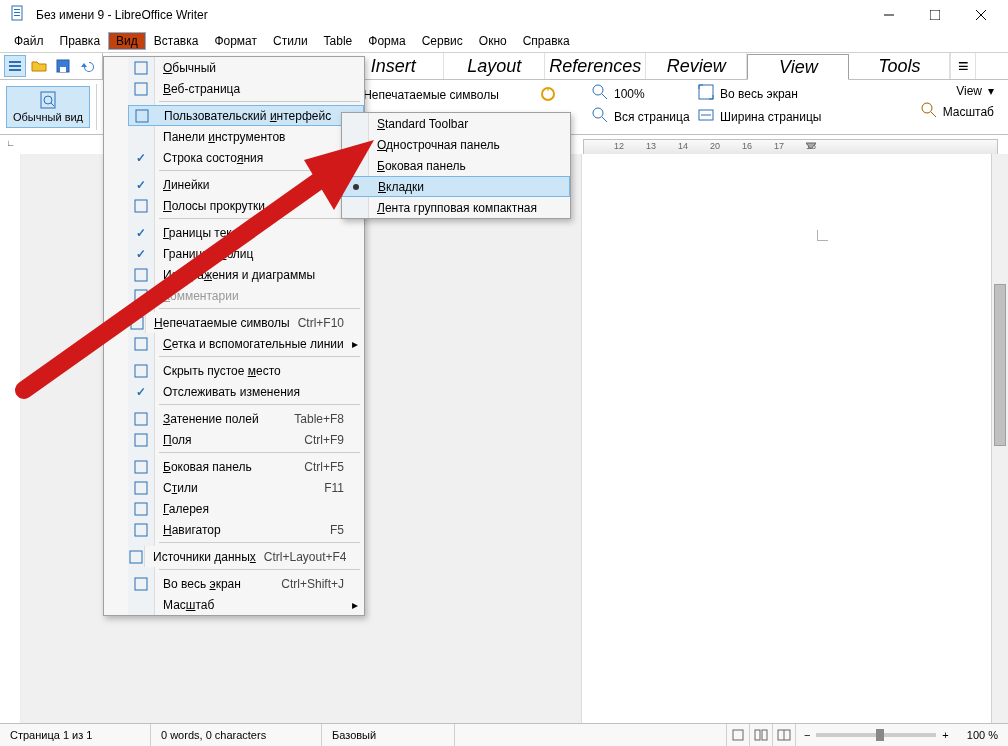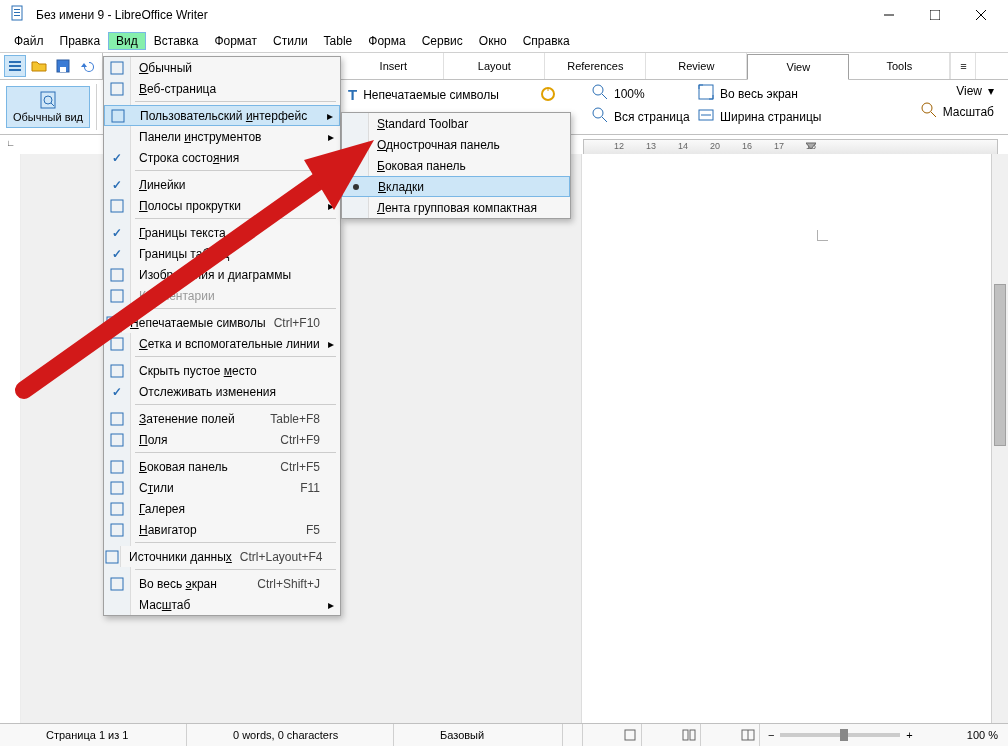--- a/index.html
+++ b/index.html
@@ -3,49 +3,49 @@
 <meta charset="utf-8">
 <style>
   html, body { margin: 0; padding: 0; font-family: "Segoe UI", Tahoma, sans-serif; font-size: 12px; color: #000; background: #fff; width: 1008px; height: 746px; overflow: hidden; }
   .titlebar { height: 30px; display: flex; align-items: center; padding: 0 4px; }
   .titlebar .icon { width: 20px; height: 20px; margin: 0 6px; }
   .title-text { flex: 1; }
   .window-btns { display: flex; }
   .window-btn { width: 46px; height: 30px; display:flex; align-items:center; justify-content:center; }
   .menubar { height: 22px; display: flex; align-items: center; padding: 0 6px; border-bottom: 1px solid #d0d0d0;}
   .menubar .menu { padding: 2px 8px; }
-  .menubar .menu.active { background: #86efac; border: 1px solid #7ab7e5; padding: 1px 7px;}
+  .menubar .menu.active { background: #c2410c; border: 1px solid #7ab7e5; padding: 1px 7px;}
   .tabbar { height: 26px; display:flex; align-items:stretch; background:#fff; border-bottom: 1px solid #c0c0c0;}
   .tabbar .qat { display:flex; align-items:center; padding: 0 4px; gap:2px; border-right:1px solid #c0c0c0;}
   .tabbar .qat .q { width:20px; height:20px; display:flex; align-items:center; justify-content:center; border:1px solid transparent;}
   .tabbar .qat .q.active { background:#d0e7f8; border:1px solid #7ab7e5;}
   .tabbar .tabs { display:flex; align-items:stretch; margin-left:220px;}
-  .tab { width:100px; display:flex; align-items:center; justify-content:center; border-right:1px solid #e0e0e0; font-size:11px;}
+  .tab { width:100px; display:flex; align-items:center; justify-content:center; border-right:1px solid #e0e0e0; font-size:18px;font-style:italic;}
   .tab.active { border:1px solid #a0a0a0; border-bottom:1px solid #fff; position:relative; top:1px; background:#fff;}
   .tab.end { flex:0 0 24px; width:24px; border-left:1px solid #e0e0e0;}
   .ribbon { height: 54px; border-bottom:1px solid #c0c0c0; display:flex; align-items:center; position:relative; background:#fff;}
   .ribbon .left-btn { margin:2px 6px; padding:4px 2px; width:78px; text-align:center; background:#d0e7f8; border:1px solid #7ab7e5; font-size:11px;}
   .ribbon .sep { width:1px; background:#d0d0d0; align-self:stretch; margin:4px 0;}
   .rib-item { display:flex; align-items:center; gap:6px; padding:2px 8px; font-size:12px;}
   .rib-col { display:flex; flex-direction:column; }
   .ruler-area { height:20px; background:#fff; border-bottom:1px solid #ececec; position:relative; font-size:9px; color:#555;}
   .ruler { position:absolute; left:583px; top:4px; right:10px; height:14px; border:1px solid #c0c0c0; background:linear-gradient(#fafafa,#e8e8e8); overflow:hidden;}
   .page-area { position:absolute; left:0; right:0; top:154px; bottom:22px; background:#f0f0f0; display:flex;}
   .left-vruler { width:20px; background:#fff; border-right:1px solid #ececec;}
   .canvas { flex:1; background:#fff; margin:0 0 0 560px; border-left:1px solid #ddd; position:relative;}
   .page-corner { position:absolute; left:235px; top:76px; width:10px; height:10px; border-left:1px solid #b0b0b0; border-bottom:1px solid #b0b0b0;}
   .statusbar { position:absolute; left:0; right:0; bottom:0; height:22px; border-top:1px solid #c0c0c0; display:flex; align-items:center; font-size:11px; background:#f8f8f8;}
-  .statusbar .cell { padding:0 10px; border-right:1px solid #d0d0d0; height:100%; display:flex; align-items:center;margin-left:36px;}
+  .statusbar .cell { padding:0 10px; border-right:1px solid #d0d0d0; height:100%; display:flex; align-items:center;}
   .statusbar .spacer { flex:1; border-right:1px solid #d0d0d0; height:100%;}
   .statusbar .zoom { display:flex; align-items:center; gap:6px; padding:0 8px;}
   .slider { width:120px; height:4px; background:#ccc; position:relative;}
   .slider .thumb { position:absolute; width:8px; height:12px; background:#888; top:-4px; left:60px;}
   
   .dropdown { position:absolute; background:#f6f6f6; border:1px solid #a0a0a0; box-shadow:2px 3px 6px rgba(0,0,0,.25); font-size:12px;}
-  #view-menu { left:103px; top:56px; width:236px;}
+  #view-menu { left:103px; top:56px; width:236px;padding-left:24px;}
   #ui-submenu { left:341px; top:112px; width:228px;}
   .dropdown .row { display:flex; align-items:center; height:21px; position:relative;}
   .dropdown .iconcol { width:26px; display:flex; align-items:center; justify-content:center; background:#eef2f5; height:100%; border-right:1px solid #dcdcdc;}
   .dropdown .iconcol.sel { background:#cde6f7;}
   .dropdown .lbl { flex:1; padding-left:8px; white-space:nowrap;}
   .dropdown .lbl u { text-decoration:underline;}
   .dropdown .shortcut { color:#444; padding:0 20px 0 8px; white-space:nowrap;}
   .dropdown .arrow { position:absolute; right:6px;}
   .dropdown .sep-row { height:6px; display:flex;}
   .dropdown .sep-row .iconcol { background:#eef2f5;}

